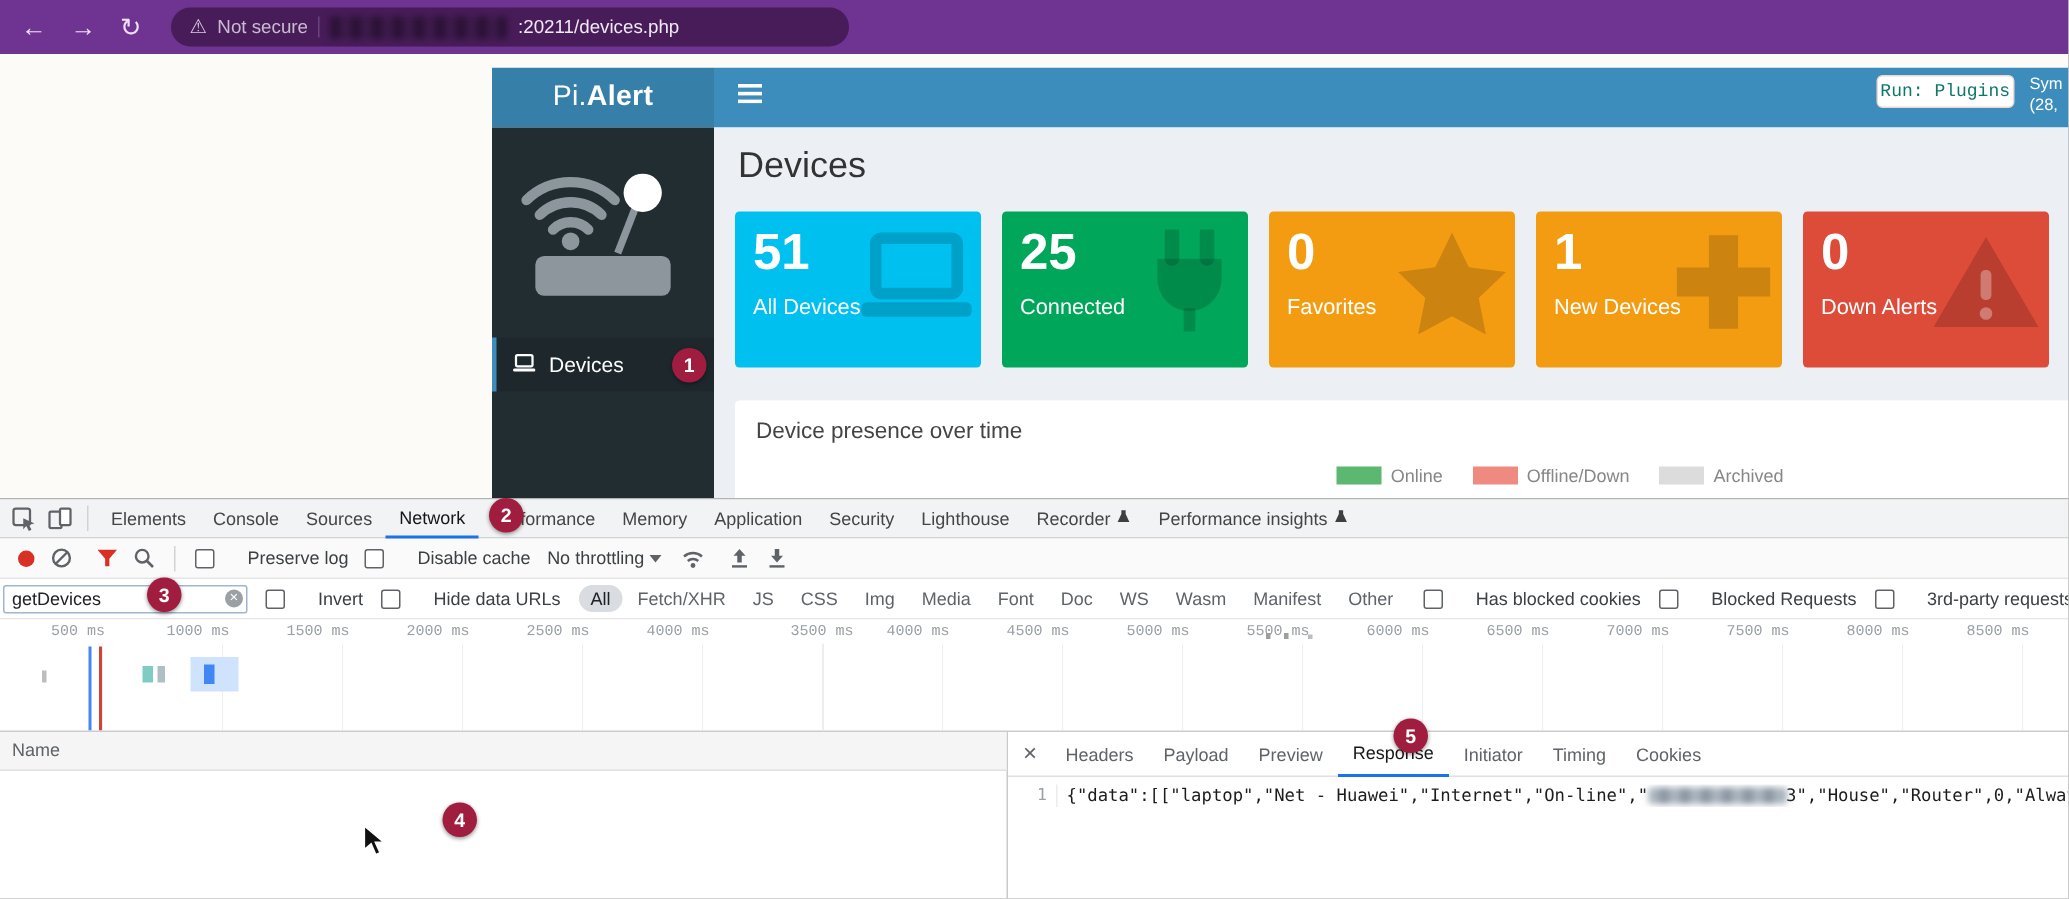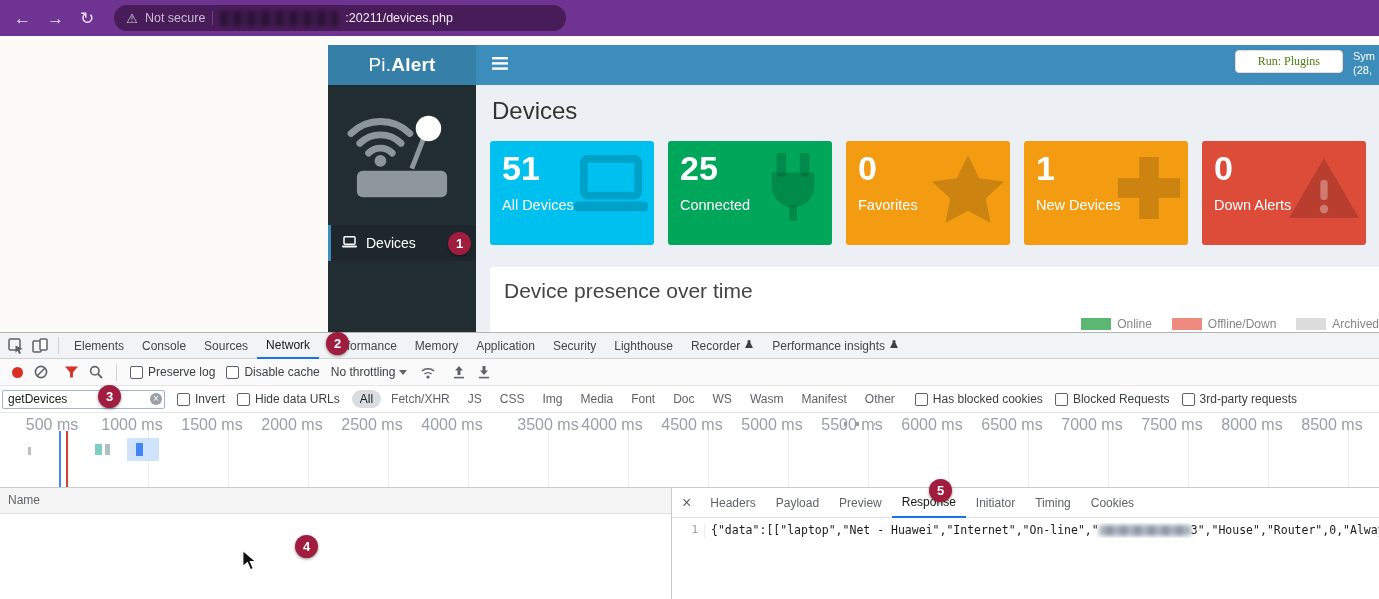--- a/index.html
+++ b/index.html
@@ -21,73 +21,73 @@
   .page-bg{position:absolute;left:0;top:36px;width:1379px;height:296px;background:#fcfbf8;}
   
   .app{position:absolute;left:328px;top:45px;width:1051px;height:287px;overflow:hidden;}
   .app-header{height:40px;display:flex;}
   .logo{width:148px;background:#367fa9;color:#fff;display:flex;align-items:center;justify-content:center;
         font-size:19px;letter-spacing:.2px;}
   .logo b{font-weight:700;}
   .navbar{flex:1;background:#3c8dbc;position:relative;display:flex;align-items:center;}
   .hamburger{margin-left:16px;display:inline-block;}
   .nav-right{position:absolute;right:2px;top:5px;display:flex;gap:10px;align-items:flex-start;}
-  .run-btn{background:#fff;color:#4d7c0f;font-family:Liberation Serif, serif;font-size:12px;
-           padding:3px 22px;border-radius:4px;border:1px solid #f0d7d2;white-space:nowrap;cursor:pointer;}
+  .run-btn{background:#fff;color:#0f766e;font-family:Liberation Mono, monospace;font-size:12px;
+           padding:3px 2px;border-radius:4px;border:1px solid #f0d7d2;white-space:nowrap;cursor:pointer;}
   .sym{color:#fff;font-size:11px;line-height:1.25;text-align:left;width:24px;overflow:hidden;}
   .app-body{display:flex;height:247px;}
   .sidebar{width:148px;background:#222d32;display:flex;flex-direction:column;}
   .router-wrap{height:140px;display:flex;align-items:center;justify-content:center;}
   .menu-item{height:36px;display:flex;align-items:center;gap:9px;padding-left:11px;
              color:#b8c7ce;font-size:14px;border-left:3px solid transparent;box-sizing:border-box;cursor:pointer;}
   .menu-item.active{background:#1e282c;color:#fff;border-left-color:#3c8dbc;}
   .menu-item.presence{margin-top:18px;}
   .content{flex:1;background:#ecf0f5;padding:6px 0 0 14px;box-sizing:border-box;position:relative;}
   .page-title{font-size:24px;color:#333;font-weight:500;margin:6px 0 16px 2px;}
   .cards{display:flex;gap:14px;}
   .card{width:164px;height:104px;border-radius:3px;color:#fff;position:relative;
         padding:10px 0 0 12px;box-sizing:border-box;overflow:hidden;cursor:pointer;}
   .card-value{font-size:34px;font-weight:700;line-height:1.05;}
   .card-label{font-size:14.5px;margin-top:10px;}
   .card-icon{position:absolute;right:4px;top:12px;opacity:.9;}
   .panel{margin-top:22px;background:#fff;border-radius:3px 0 0 0;height:120px;position:relative;}
-  .panel-title{padding:12px 0 0 14px;font-size:21px;color:#444;}
-  .legend{display:flex;gap:20px;justify-content:flex-end;margin-top:14px;align-items:center;text-align:center;}
+  .panel-title{padding:12px 0 0 14px;font-size:15px;color:#444;}
+  .legend{display:flex;gap:20px;justify-content:flex-end;padding-right:190px;margin-top:14px;align-items:center;text-align:center;}
   .legend-item{display:flex;align-items:center;gap:6px;font-size:12px;color:#878787;}
   .swatch{width:30px;height:12px;display:inline-block;}
   
   .devtools{position:absolute;left:0;top:332px;width:1379px;height:267px;background:#fff;
             border-top:1px solid #b3b3b3;box-sizing:border-box;font-size:12px;color:#3c4043;}
   .dt-tabbar{height:26px;background:#f2f3f4;border-bottom:1px solid #d0d3d6;display:flex;align-items:center;box-sizing:border-box;}
   .dt-icobtn{margin-left:8px;display:flex;align-items:center;cursor:pointer;}
   .dt-sep{width:1px;height:17px;background:#d0d3d6;margin:0 6px 0 10px;}
   .dt-tab{padding:0 9px;line-height:24px;color:#454545;white-space:nowrap;cursor:pointer;display:flex;align-items:center;gap:4px;}
   .dt-tab.selected{border-bottom:2px solid #1a73e8;color:#161616;}
   .dt-toolbar{height:27px;display:flex;align-items:center;gap:11px;padding-left:12px;
               border-bottom:1px solid #e5e5e5;background:#fafafa;box-sizing:border-box;}
   .rec-dot{width:11px;height:11px;border-radius:50%;background:#d93025;cursor:pointer;}
   .cb{width:11px;height:11px;border:1.4px solid #5f6368;border-radius:2px;background:#fff;display:inline-block;cursor:pointer;flex:none;}
-  .cb-group{display:flex;align-items:center;gap:5px;white-space:nowrap;cursor:pointer;}
+  .cb-group{display:flex;align-items:center;gap:22px;white-space:nowrap;cursor:pointer;}
   .caret{width:0;height:0;border-left:4px solid transparent;border-right:4px solid transparent;
          border-top:5px solid #5f6368;display:inline-block;margin-left:4px;}
   .throttle{display:flex;align-items:center;cursor:pointer;white-space:nowrap;}
   .dt-filterrow{height:27px;display:flex;align-items:center;gap:12px;padding-left:2px;
                 border-bottom:1px solid #e5e5e5;box-sizing:border-box;background:#fff;}
   .filter-wrap{position:relative;width:163px;height:19px;flex:none;}
   .filter-input{width:100%;height:100%;border:1px solid #9fb6cd;border-radius:2px;box-sizing:border-box;
                 font-size:12px;padding:0 18px 0 5px;color:#202124;font-family:inherit;outline:none;background:#fff;}
   .filter-clear{position:absolute;right:3px;top:3.5px;width:12px;height:12px;border-radius:50%;background:#9aa0a6;
                 color:#fff;font-size:10px;line-height:12px;text-align:center;cursor:pointer;}
   .pill{padding:2px 8px;border-radius:10px;color:#5f6368;white-space:nowrap;cursor:pointer;}
   .pill.selected{background:#d9dce0;color:#202124;}
   .pill-strip{display:flex;gap:2px;align-items:center;}
   .dt-timeline{height:74px;position:relative;border-bottom:1px solid #ccc;background:#fff;overflow:hidden;}
   .grid-layer{position:absolute;left:0;top:16px;right:0;bottom:0;
               background:repeating-linear-gradient(90deg,transparent 0 68px,#eceff1 68px 69px,transparent 69px 80px);}
-  .tick-label{position:absolute;top:3px;transform:translateX(-50%);color:#9aa0a6;font-size:16px;white-space:nowrap;}
+  .tick-label{position:absolute;top:3px;transform:translateX(-50%);color:#9aa0a6;font-size:10px;white-space:nowrap;font-family:Liberation Mono, monospace;}
   .wf{position:absolute;}
   .dt-body{display:flex;height:112px;}
   .req-pane{width:672px;border-right:1px solid #c9c9c9;box-sizing:border-box;background:#fff;}
   .req-header{height:26px;background:#f5f5f5;border-bottom:1px solid #e0e0e0;line-height:25px;
               padding-left:8px;color:#5f6368;box-sizing:border-box;}
   .req-rows{padding-top:4px;}
   .req-row{height:22px;display:flex;align-items:center;gap:8px;padding-left:8px;font-size:12px;color:#202124;cursor:pointer;white-space:nowrap;}
   .ficon{width:10px;height:10px;border:1px solid #9aa0a6;border-radius:2px;background:#fff;flex:none;}
   .req-row.selected{background:#1a73e8;color:#fff;}
   .req-row.selected .ficon{border-color:#e4edfb;background:transparent;}

